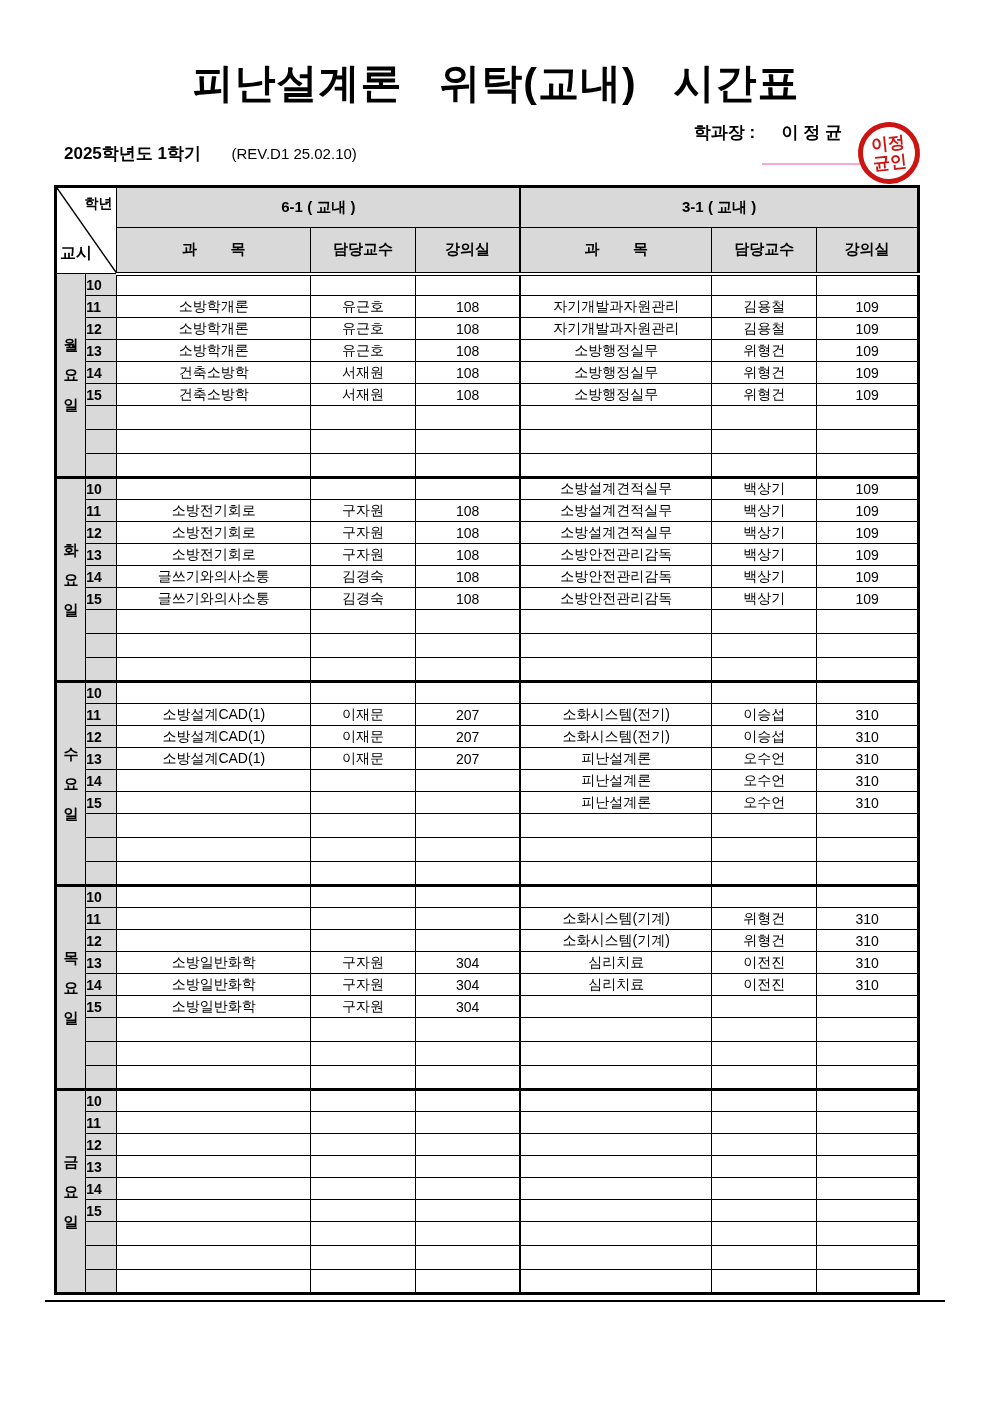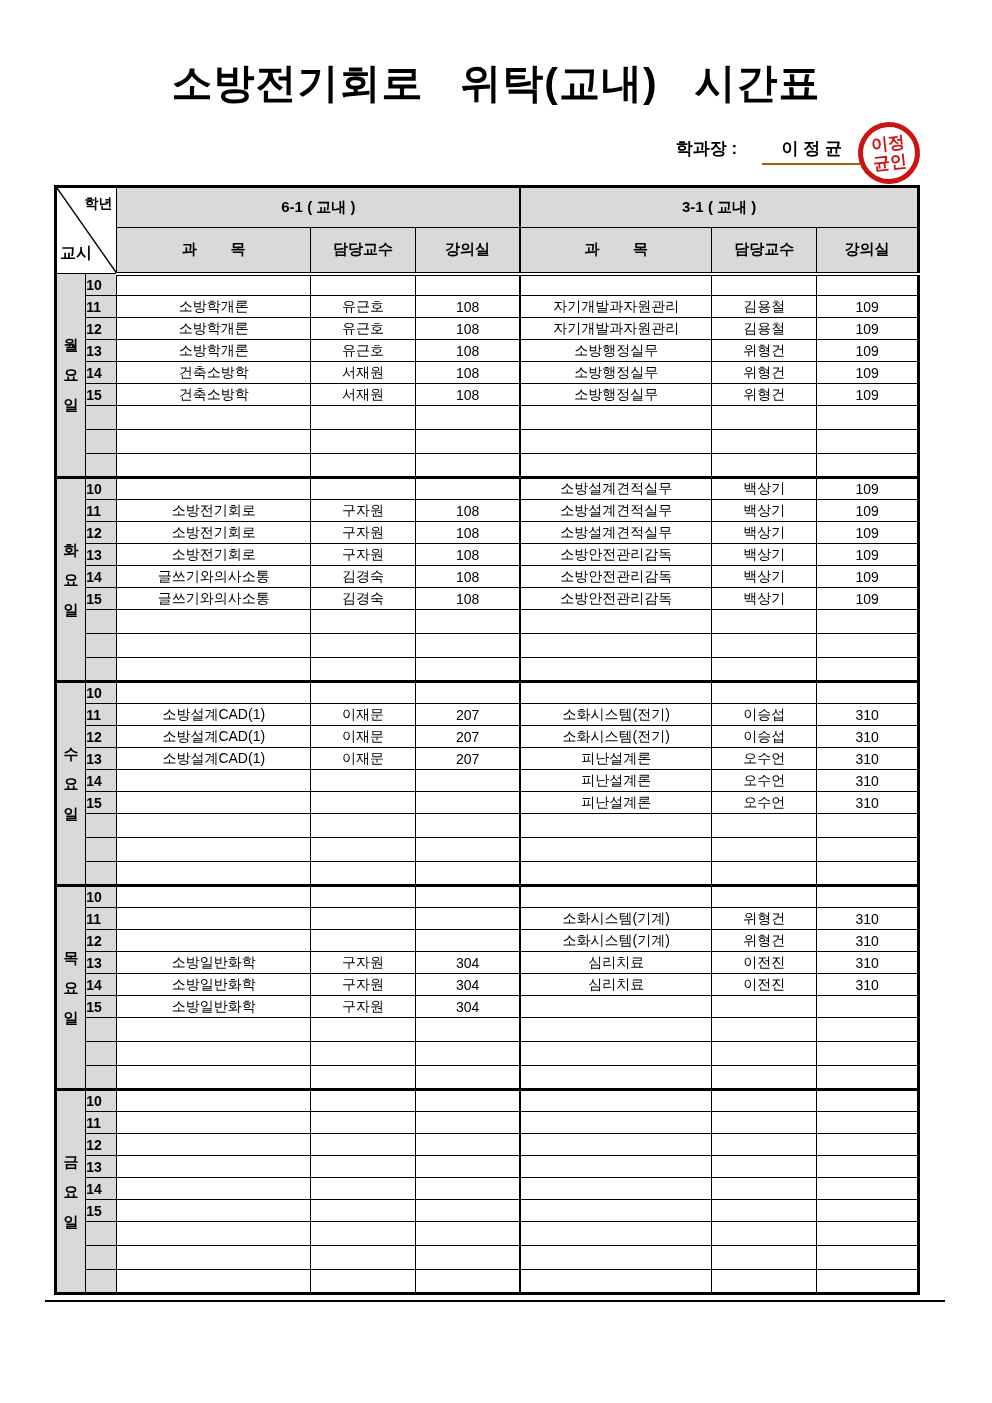--- a/index.html
+++ b/index.html
@@ -23,27 +23,27 @@
   .meta {
     position: relative;
     margin-top: 26px;
     height: 30px;
     font-size: 16px;
   }
   .meta-left { position: absolute; left: 64px; bottom: 2px; }
   .semester { font-weight: bold; font-size: 17px; }
   .revision { font-size: 15px; margin-left: 26px; }
   .meta-right { position: absolute; right: 130px; bottom: 2px; }
-  .chair-label { font-weight: bold; font-size: 17px; margin-right: 20px; }
+  .chair-label { font-weight: bold; font-size: 17px; margin-right: 2px; }
   .chair-name {
     display: inline-block;
     font-weight: bold;
     font-size: 17px;
-    padding: 0 20px 3px 20px;
-    border-bottom: 2px solid #a16207;
+    padding: 0 20px 19px 20px;
+    border-bottom: 2px solid #f9a8d4;
     white-space: pre;
   }
   .stamp {
     position: absolute;
     left: 856px; top: 120px;
     width: 66px; height: 66px;
     transform: rotate(-6deg);
   }
   table.timetable {
     margin: 18px 0 0 54px;
@@ -103,23 +103,27 @@
   .footer-rule {
     margin: 5px 0 0 45px;
     width: 900px;
     border-top: 2px solid #000;
     height: 0;
   }
 </style>
 </head>
 <body>
 
-<div class="title">소방전기회로  위탁(교내)  시간표</div>
+<div class="title">피난설계론  위탁(교내)  시간표</div>
 
 <div class="meta">
+  <div class="meta-left">
+    <span class="semester">2025학년도 1학기</span>
+    <span class="revision">(REV.D1  25.02.10)</span>
+  </div>
   <div class="meta-right">
     <span class="chair-label">학과장 :</span>
     <span class="chair-name">이 정 균</span>
   </div>
 </div>
 
 <svg class="stamp" viewBox="0 0 66 66">
   <circle cx="33" cy="33" r="28.5" fill="#ffffff" fill-opacity="0.2" stroke="#cc1512" stroke-width="5"></circle>
   <text x="33" y="29" text-anchor="middle" fill="#cc1512" font-size="17" font-weight="bold" font-family="Liberation Sans, sans-serif">이정</text>
   <text x="33" y="48" text-anchor="middle" fill="#cc1512" font-size="17" font-weight="bold" font-family="Liberation Sans, sans-serif">균인</text>

